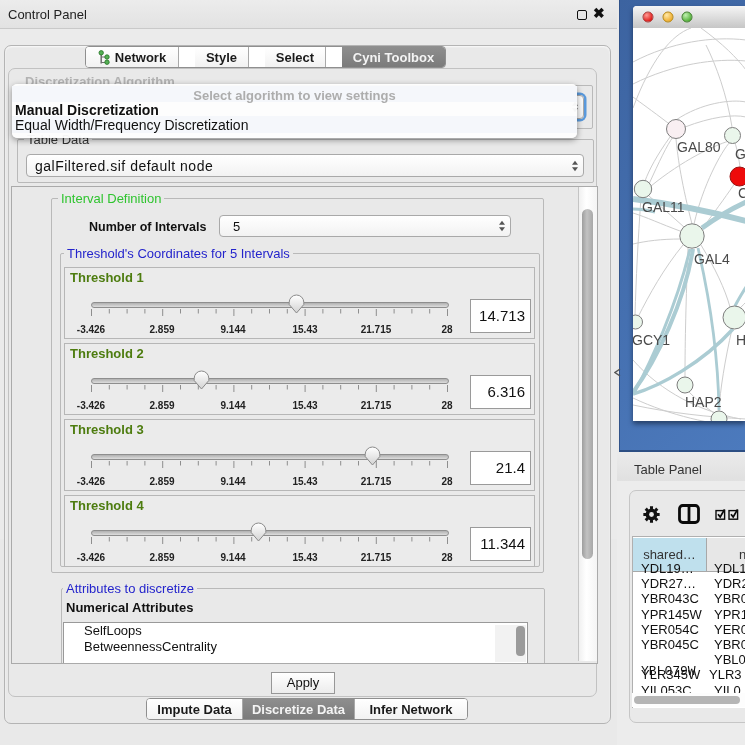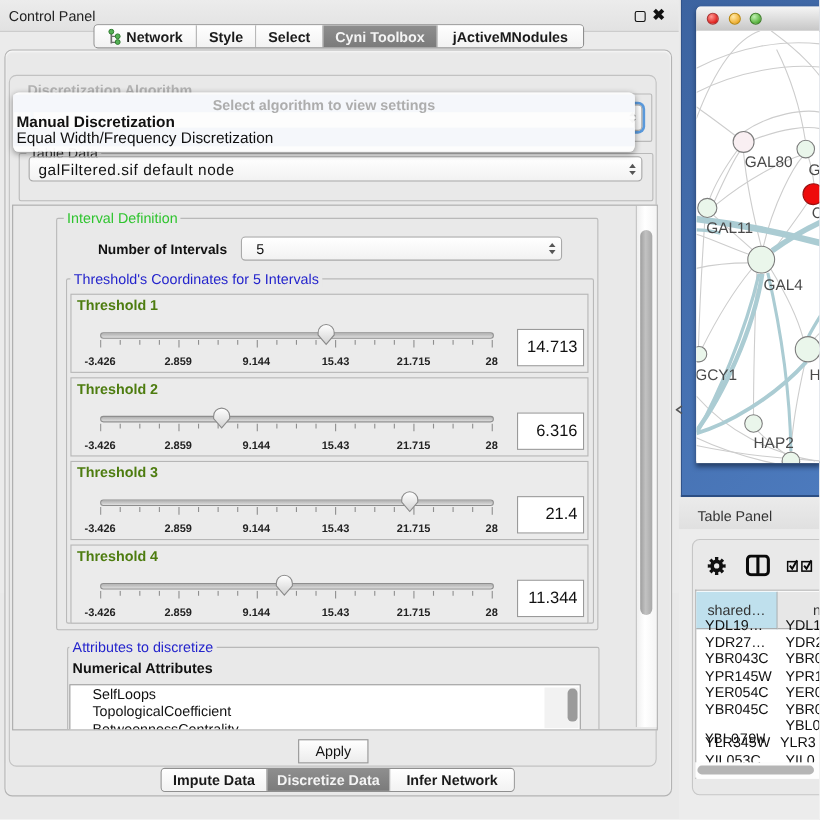--- a/index.html
+++ b/index.html
@@ -68,33 +68,32 @@
 
 <div id="cp">
   <div id="cptitle">
         <span class="t">Control Panel</span>
       </div>
   <div id="floatbtn"></div>
       <div id="closebtn">✖</div>
   <div id="outerpane"></div>
   <div id="innerpane"></div>
 
-  <div class="tabrow" style="left:85px;top:22px;">
+  <div class="tabrow" style="left:85px;top:46px;gap:16px;">
     <div class="tab" style="width:92px;"><svg width="13" height="15" viewBox="0 0 13 15" style="margin-right:4px;">
             <line x1="3.2" y1="3" x2="3.2" y2="13.5" stroke="#6e6e6e" stroke-width="1.5"></line>
             <line x1="3.2" y1="7" x2="8" y2="7" stroke="#6e6e6e" stroke-width="1.2"></line>
             <line x1="3.2" y1="12.5" x2="8" y2="12.5" stroke="#6e6e6e" stroke-width="1.2"></line>
             <circle cx="3.2" cy="2.8" r="2.2" fill="#55b055" stroke="#2c7a2c" stroke-width=".9"></circle>
             <circle cx="9" cy="7" r="2.2" fill="#55b055" stroke="#2c7a2c" stroke-width=".9"></circle>
             <circle cx="9" cy="12.2" r="2.2" fill="#55b055" stroke="#2c7a2c" stroke-width=".9"></circle>
           </svg>Network</div>
     <div class="tab" style="width:53px;">Style</div>
     <div class="tab" style="width:60px;">Select</div>
     <div class="tab sel" style="width:103px;">Cyni Toolbox</div>
-    <div class="tab" style="width:132px;">jActiveMNodules</div>
   </div>
 
   <div class="tabrow" style="left:146px;top:698px;">
     <div class="tab" style="width:95px;">Impute Data</div>
     <div class="tab sel" style="width:111px;">Discretize Data</div>
     <div class="tab" style="width:112px;">Infer Network</div>
   </div>
 
   <div class="tborder" style="left:17px;top:85px;width:574px;height:42px;"></div>
   <div class="abs" style="left:25px;top:74px;font-size:13px;font-weight:bold;color:#b2b2b2;">Discretization Algorithm</div>
@@ -102,21 +101,21 @@
   <div class="combo" style="left:30px;top:95px;width:552px;height:22px;box-shadow:0 0 0 2.5px rgba(74,144,217,0.9);">
         <svg class="arr" style="right:4px;width:8px;" viewBox="0 0 9 14">
           <path d="M4.5 1 L8 5.4 L1 5.4 Z" fill="#555"></path>
           <path d="M4.5 13 L8 8.6 L1 8.6 Z" fill="#555"></path>
         </svg>
       </div>
 
   <div class="tborder" style="left:17px;top:139px;width:575px;height:42px;">
         <span class="tcap" style="left:6px;color:#333;">Table Data</span>
       </div>
-  <div class="combo" style="left:26px;top:142px;width:556px;height:21px;">
+  <div class="combo" style="left:26px;top:154px;width:556px;height:21px;">
         <span class="ct" style="left:8px;font-size:14px;letter-spacing:0.5px;">galFiltered.sif default node</span>
         <svg class="arr" viewBox="0 0 9 14">
           <path d="M4.5 1 L8 5.4 L1 5.4 Z" fill="#555"></path>
           <path d="M4.5 13 L8 8.6 L1 8.6 Z" fill="#555"></path>
         </svg>
       </div>
 
   <div id="popup">
     <div class="abs" style="left:0;top:2px;width:565px;height:16px;background:#f5f7fb;"></div>
     <div class="abs" style="left:0;top:32px;width:565px;height:17px;background:#f5f7fb;"></div>
@@ -325,21 +324,20 @@
           </svg>
       <div class="vbox">11.344</div>
     </div>
 
     <div class="tborder" style="left:49px;top:401px;width:482px;height:81px;">
           <span class="tcap" style="left:1px;color:#2424cc;">Attributes to discretize</span>
         </div>
     <div class="abs" style="left:54px;top:413px;font-size:13px;font-weight:bold;color:#111;">Numerical Attributes</div>
     <div id="attrlist">
       <div>SelfLoops</div>
-      <div>TopologicalCoefficient</div>
       <div>BetweennessCentrality</div>
       <div style="position:absolute;right:1px;top:2px;width:11px;height:37px;background:#f2f2f2;"></div>
       <div style="position:absolute;right:2px;top:3px;width:9px;height:30px;background:#9b9b9b;border-radius:4px;padding:0;"></div>
     </div>
   </div>
   <div id="applybtn">Apply</div>
 </div>
 
 <div id="desktop">
   <div id="netwin">

